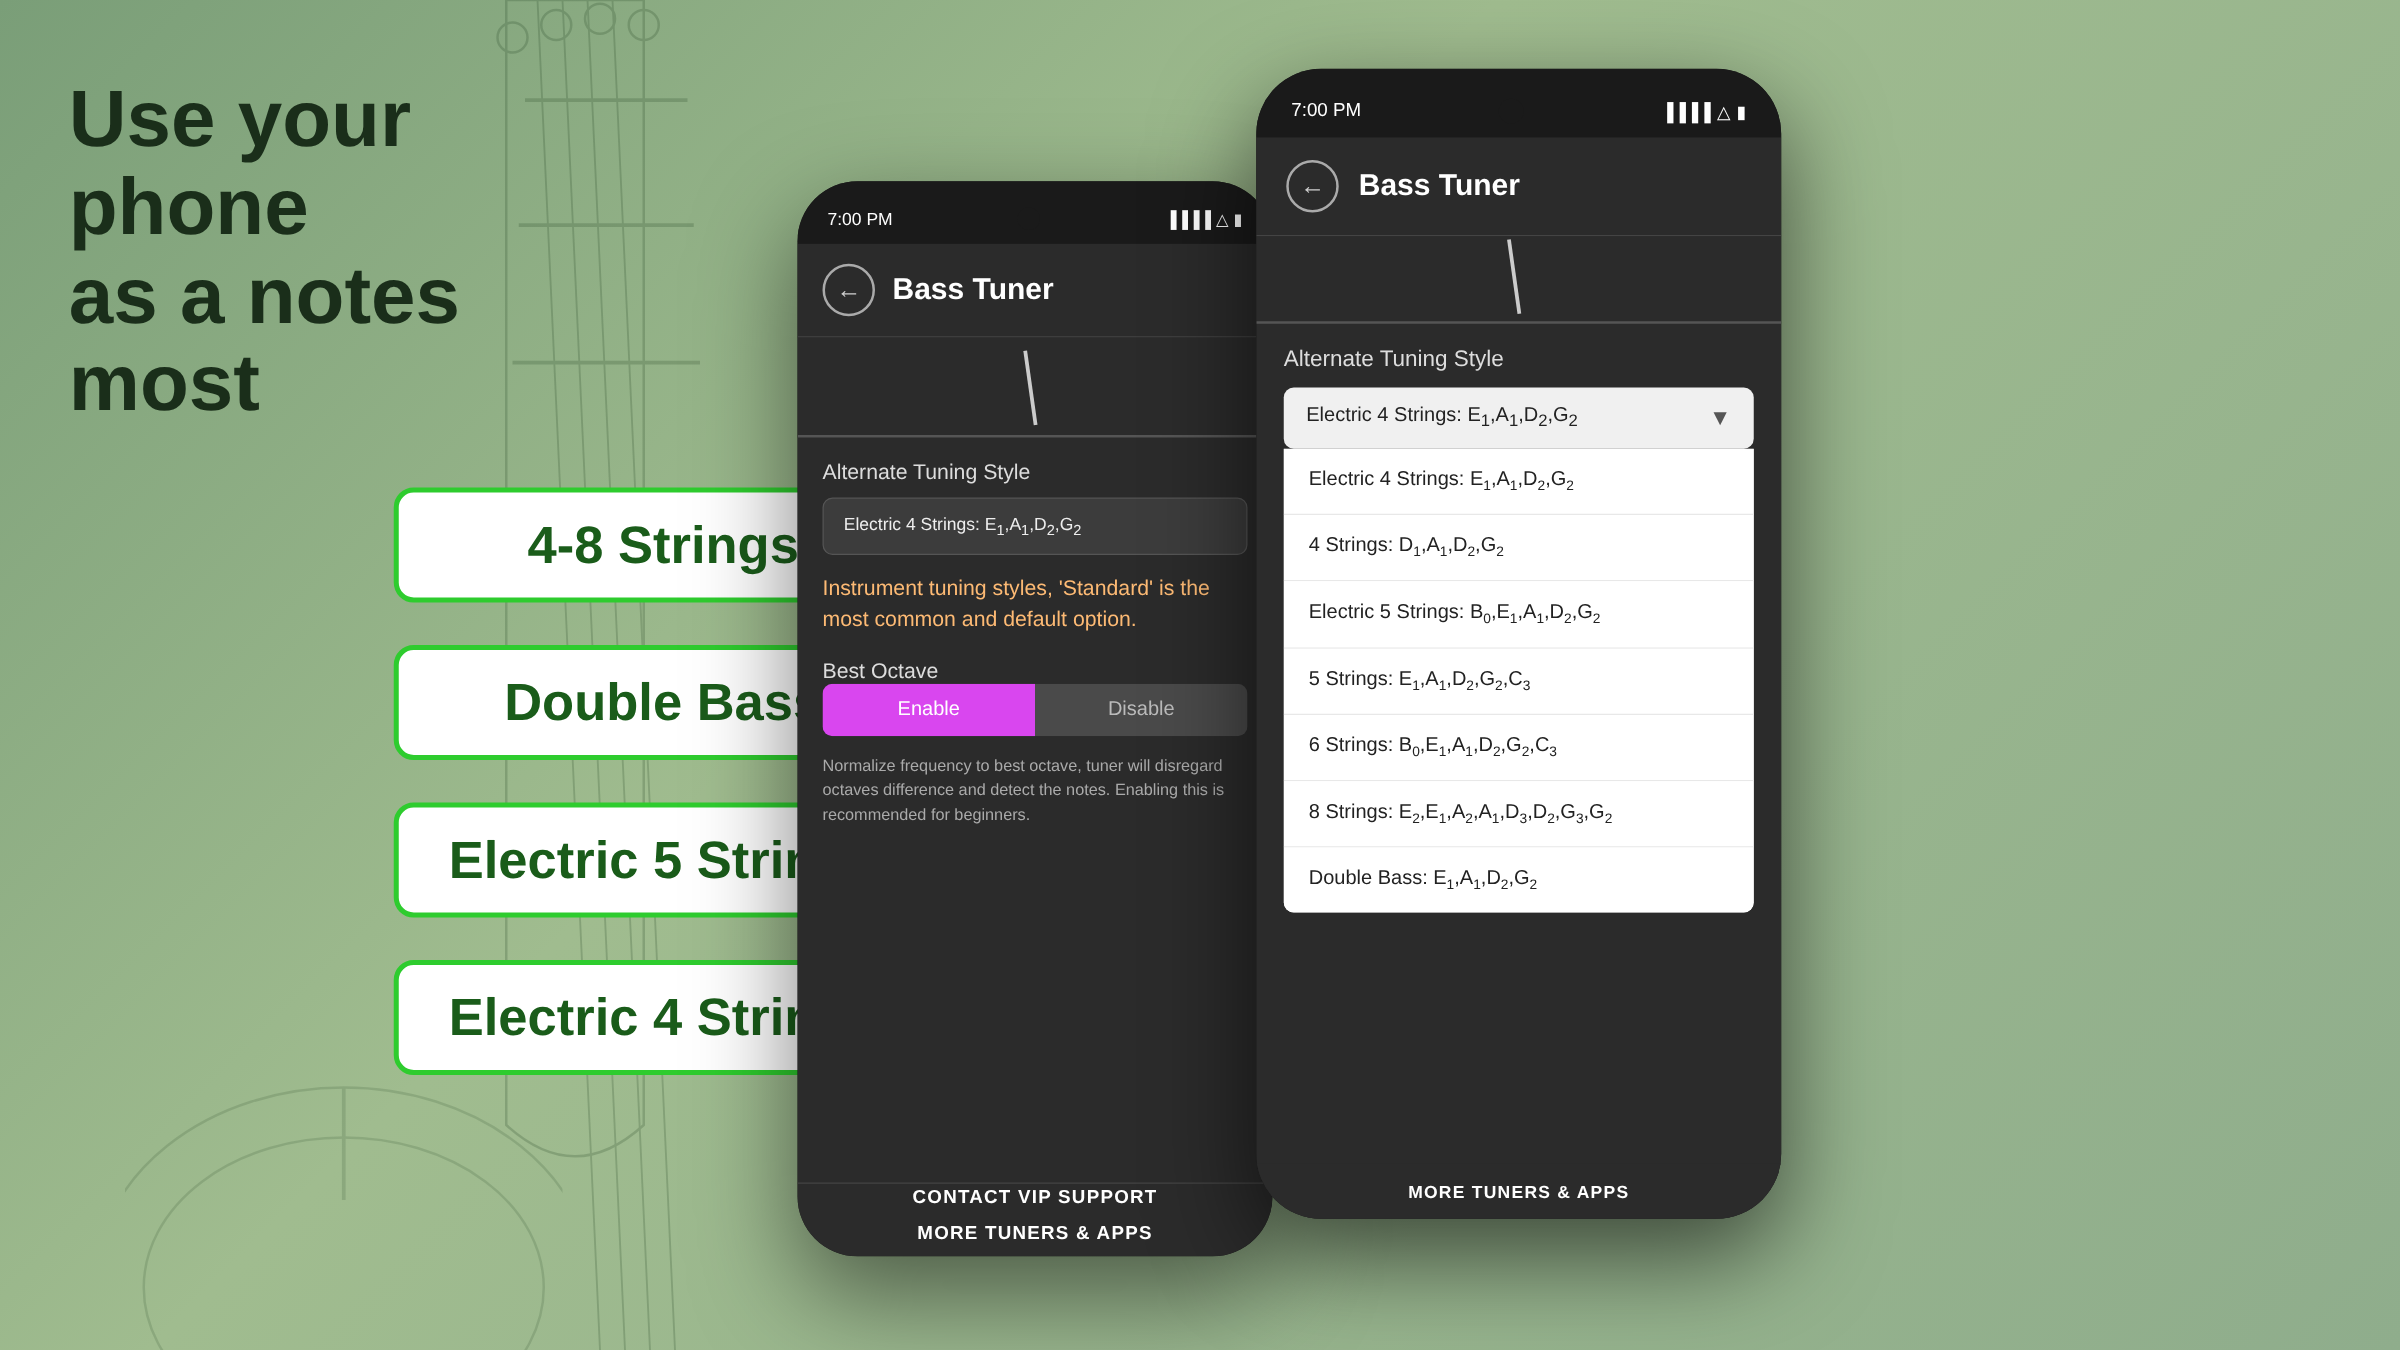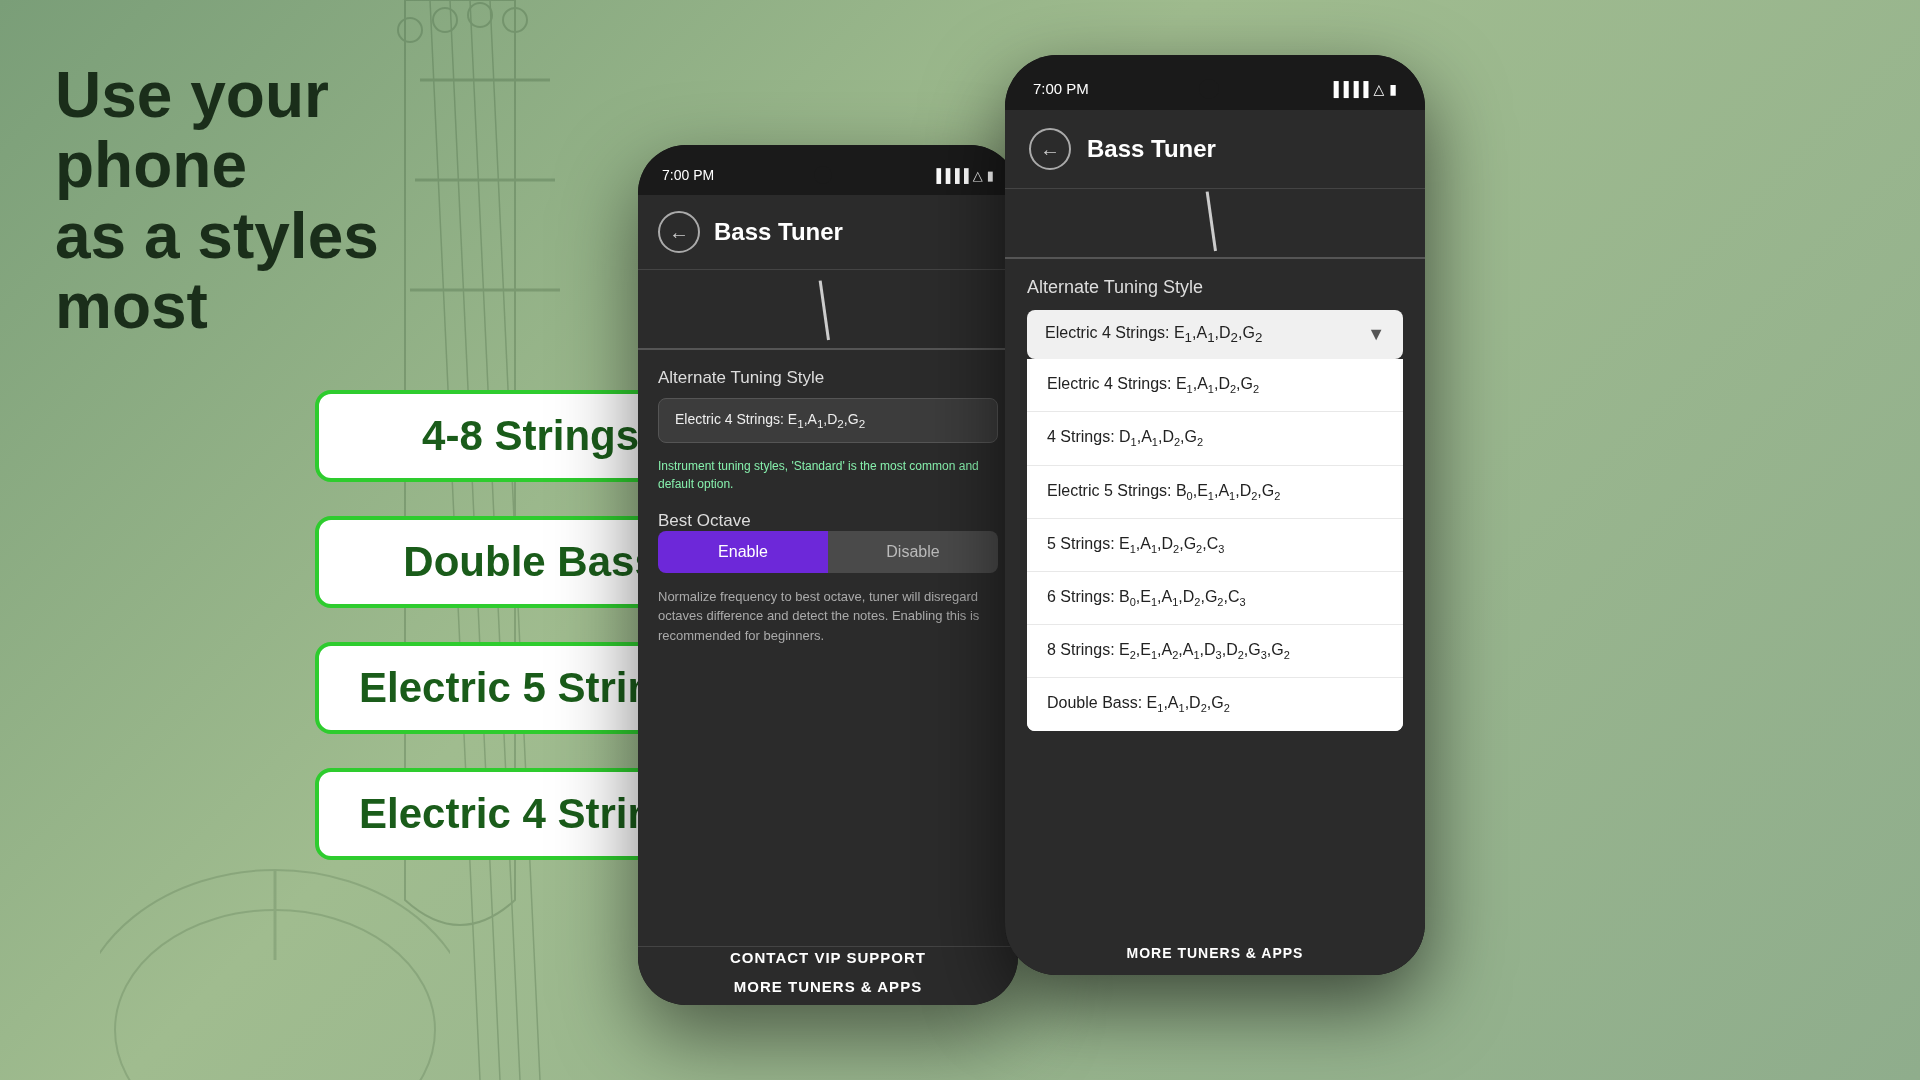--- a/index.html
+++ b/index.html
@@ -186,41 +186,41 @@
       padding: 12px 16px;
       color: #eee;
       font-size: 14px;
       display: flex;
       align-items: center;
       justify-content: space-between;
       margin-bottom: 14px;
     }
 
     .hint-text {
-      color: #86efac;
-      font-size: 12px;
+      color: #fdba74;
+      font-size: 17px;
       line-height: 1.5;
       margin-bottom: 18px;
     }
 
     .best-octave-title {
       color: #ddd;
       font-size: 17px;
     }
 
     .toggle-row {
       display: flex;
       border-radius: 8px;
       overflow: hidden;
       margin-bottom: 14px;
     }
 
     .toggle-btn-enable {
       flex: 1;
-      background: #6d28d9;
+      background: #d946ef;
       color: white;
       padding: 12px;
       text-align: center;
       font-size: 16px;
       font-weight: 500;
     }
 
     .toggle-btn-disable {
       flex: 1;
       background: #4a4a4a;
@@ -437,21 +437,21 @@
 
 <svg style="position:absolute;bottom:0;left:100px;width:350px;height:400px;opacity:0.15;" viewBox="0 0 350 400">
   <ellipse cx="175" cy="350" rx="160" ry="120" stroke="#1a3a1a" stroke-width="2" fill="none"></ellipse>
   <ellipse cx="175" cy="350" rx="200" ry="160" stroke="#1a3a1a" stroke-width="2" fill="none"></ellipse>
   <line x1="175" y1="190" x2="175" y2="280" stroke="#1a3a1a" stroke-width="3"></line>
 </svg>
 
 <div class="hero-text">
   <span>Use your</span><br>
   <span>phone</span><br>
-  <span>as a styles</span><br>
+  <span>as a notes</span><br>
   <span>most</span>
 </div>
 
 <div class="labels-container">
   <div class="label-badge">4-8 Strings</div>
   <div class="label-badge">Double Bass</div>
   <div class="label-badge">Electric 5 Strings</div>
   <div class="label-badge">Electric 4 Strings</div>
 </div>
 

